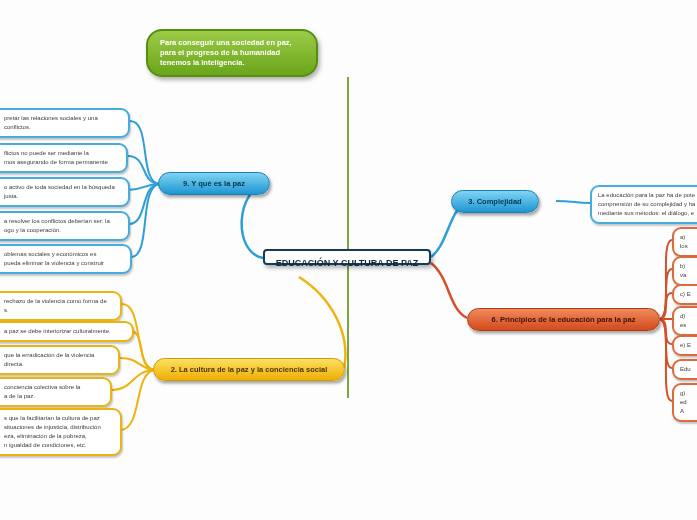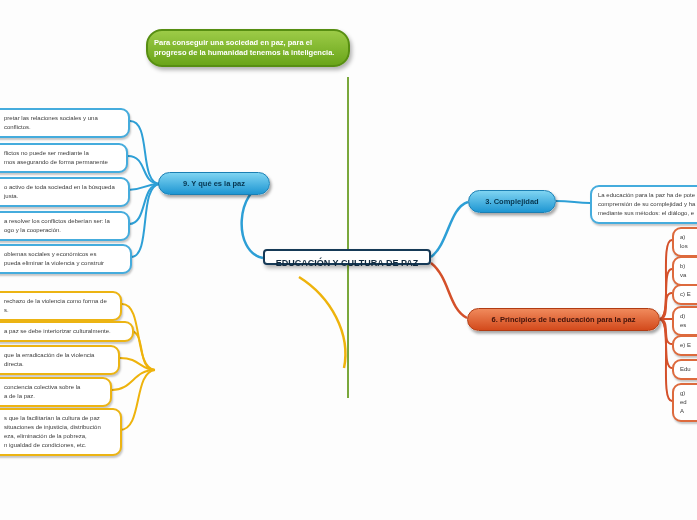--- a/index.html
+++ b/index.html
@@ -4,21 +4,21 @@
 <style>
   html,body{margin:0;padding:0;background:#fff;}
   #canvas{
     position:relative;width:697px;height:520px;overflow:hidden;
     background:#fdfdfd;font-family:"Liberation Sans",sans-serif;
   }
   #wires{position:absolute;left:0;top:0;width:697px;height:520px;}
   .node{position:absolute;box-sizing:border-box;}
   
   .note{
-    left:146px;top:29px;width:204px;padding:7px 6px;
+    left:146px;top:29px;width:172px;padding:7px 12px;
     background:linear-gradient(#9ccb47,#6aa51a);
     border:2px solid #578e12;border-radius:16px;
     color:#ffffff;font-weight:bold;font-size:7.5px;line-height:1.35;
     box-shadow:2px 3px 4px rgba(0,0,0,.3);
   }
   
   .center{
     left:263px;top:249px;width:168px;height:16px;line-height:24px;
     background:#ffffff;border:2px solid #163a57;border-radius:4px;
     text-align:center;font-weight:bold;font-size:9px;color:#10293d;
@@ -89,33 +89,34 @@
 conflictos.</div>
   <div class="node child blue-b cut-left" style="top:143px;width:162px">flictos no puede ser mediante la
 mos asegurando de forma permanente</div>
   <div class="node child blue-b cut-left" style="top:177px;width:164px">o activo de toda sociedad en la búsqueda
 justa.</div>
   <div class="node child blue-b cut-left" style="top:211px;width:164px">a resolver los conflictos deberían ser: la
 ogo y la cooperación.</div>
   <div class="node child blue-b cut-left" style="top:244px;width:166px">oblemas sociales y económicos es
 pueda eliminar la violencia y construir</div>
 
+  <div class="node pill yellow" style="left:153px;top:358px;width:192px">2. La cultura de la paz y la conciencia social</div>
   <div class="node child yellow-b cut-left" style="top:291px;width:156px">rechazo de la violencia como forma de
 s.</div>
   <div class="node child yellow-b cut-left" style="top:321px;width:168px">a paz se debe interiorizar culturalmente.</div>
   <div class="node child yellow-b cut-left" style="top:345px;width:154px">que la erradicación de la violencia
 directa.</div>
   <div class="node child yellow-b cut-left" style="top:377px;width:146px">conciencia colectiva sobre la
 a de la paz.</div>
   <div class="node child yellow-b cut-left" style="top:408px;width:156px">s que la facilitarían la cultura de paz
 situaciones de injusticia, distribución
 eza, eliminación de la pobreza,
 n igualdad de condiciones, etc.</div>
 
-  <div class="node pill blue" style="left:468px;top:190px;width:88px">3. Complejidad</div>
+  <div class="node pill blue" style="left:451px;top:190px;width:88px">3. Complejidad</div>
   <div class="node child blue-b" style="left:590px;top:185px;width:125px">La educación para la paz ha de pote
 comprensión de su complejidad y ha
 mediante sus métodos: el diálogo, e</div>
 
   <div class="node pill red" style="left:467px;top:308px;width:193px">6. Principios de la educación para la paz</div>
   <div class="node child red-b" style="left:672px;top:227px;width:55px">a)
 los</div>
   <div class="node child red-b" style="left:672px;top:256px;width:55px">b)
 va</div>
   <div class="node child red-b" style="left:672px;top:284px;width:55px">c) E</div>

